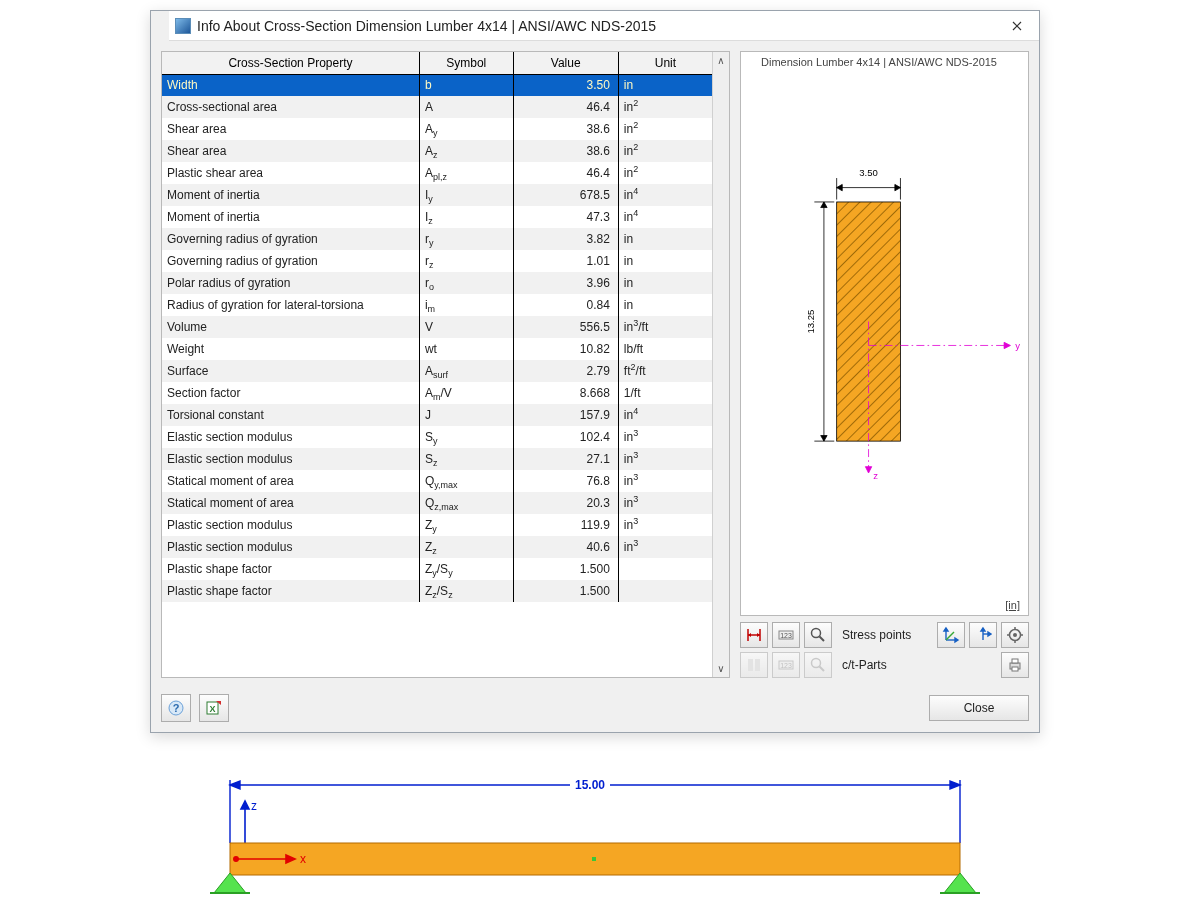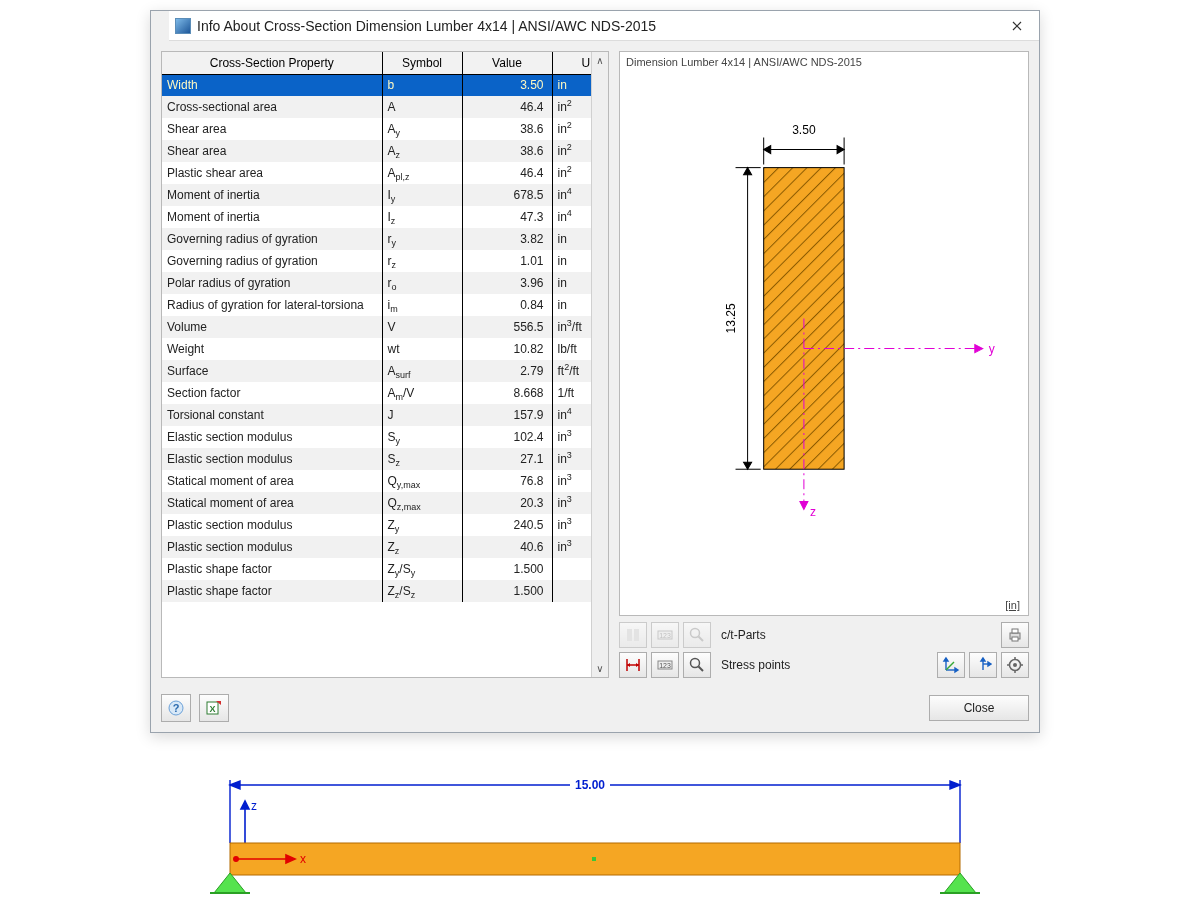--- a/index.html
+++ b/index.html
@@ -49,21 +49,21 @@
   }
 
   .dialog-body {
     display:flex;
     gap:10px;
     padding:10px;
   }
 
   
   .table-wrap {
-    width: 448px;
+    width: 569px;
     border:1px solid #b9b9b9;
     background:#fff;
     position:relative;
     display:flex;
   }
   .scrollpane { flex:1; overflow:hidden; }
   table.props {
     border-collapse: collapse;
     width: 100%;
     table-layout: fixed;
@@ -112,21 +112,21 @@
     display:flex;
     flex-direction:column;
   }
   .preview-frame {
     height: 565px;
     border:1px solid #b9b9b9;
     background:#fff;
     position:relative;
   }
   .preview-title {
-    position:absolute; top:4px; left:6px;
+    position:absolute; top:4px; left:20px;
     font-size:11px; color:#444;
   }
   .prev-svg { width:100%; height:100%; }
   .prev-units { position:absolute; right:8px; bottom:4px; font-size:11px; color:#444;text-decoration:underline;}
 
   .tool-rows { margin-top:6px; display:flex; flex-direction:column; gap:4px; }
   .tool-row { display:flex; align-items:center; gap:4px; }
   .tool-row .label { margin-left:6px; font-size:12px; color:#222; }
   .tool-row .spacer { flex:1; }
   .tbtn {
@@ -323,21 +323,21 @@
               </tr>
               <tr>
                 <td>Statical moment of area</td>
                 <td>Q<sub>z,max</sub></td>
                 <td>20.3</td>
                 <td>in<sup>3</sup></td>
               </tr>
               <tr>
                 <td>Plastic section modulus</td>
                 <td>Z<sub>y</sub></td>
-                <td>240.5</td>
+                <td>119.9</td>
                 <td>in<sup>3</sup></td>
               </tr>
               <tr>
                 <td>Plastic section modulus</td>
                 <td>Z<sub>z</sub></td>
                 <td>40.6</td>
                 <td>in<sup>3</sup></td>
               </tr>
               <tr>
                 <td>Plastic shape factor</td>
@@ -406,50 +406,20 @@
             <line x1="160" y1="265" x2="160" y2="450" stroke-dasharray="10 4 2 4"></line>
             <polygon points="160,455 156,447 164,447"></polygon>
           </g>
           <text x="166" y="462" font-size="12" fill="#e100d5">z</text>
         </svg>
       </div>
 
       <div class="tool-rows">
 
         <div class="tool-row">
-          <div class="tbtn dis">
-            <svg viewBox="0 0 18 18">
-                <rect x="3" y="3" width="5" height="12" fill="#d9d9d9"></rect>
-                <rect x="10" y="3" width="5" height="12" fill="#d9d9d9"></rect>
-              </svg>
-          </div>
-          <div class="tbtn dis">
-            <svg viewBox="0 0 18 18">
-                <rect x="2" y="5" width="14" height="8" fill="#eee" stroke="#aaa"></rect>
-                <text x="9" y="12" text-anchor="middle" font-size="7" fill="#999">123</text>
-              </svg>
-          </div>
-          <div class="tbtn dis">
-            <svg viewBox="0 0 18 18">
-                <circle cx="7" cy="7" r="4.5" fill="none" stroke="#aaa" stroke-width="1.5"></circle>
-                <line x1="10.5" y1="10.5" x2="15" y2="15" stroke="#aaa" stroke-width="2"></line>
-              </svg>
-          </div>
-          <span class="label">c/t-Parts</span>
-          <span class="spacer"></span>
-          <div class="tbtn">
-            <svg viewBox="0 0 18 18">
-                <rect x="4" y="7" width="10" height="6" fill="#ddd" stroke="#777"></rect>
-                <rect x="6" y="3" width="6" height="4" fill="#fff" stroke="#777"></rect>
-                <rect x="6" y="11" width="6" height="4" fill="#fff" stroke="#777"></rect>
-              </svg>
-          </div>
-        </div>
-
-        <div class="tool-row">
           <div class="tbtn">
             <svg viewBox="0 0 18 18">
                 <g stroke="#c00000" stroke-width="1.5" fill="none">
                   <line x1="3" y1="3" x2="3" y2="15"></line>
                   <line x1="15" y1="3" x2="15" y2="15"></line>
                   <line x1="3" y1="9" x2="15" y2="9"></line>
                 </g>
                 <polygon points="3,9 6,7 6,11" fill="#c00000"></polygon>
                 <polygon points="15,9 12,7 12,11" fill="#c00000"></polygon>
               </svg>
@@ -492,20 +462,50 @@
           <div class="tbtn">
             <svg viewBox="0 0 18 18">
                 <circle cx="9" cy="9" r="5.5" fill="none" stroke="#666" stroke-width="1.5"></circle>
                 <circle cx="9" cy="9" r="2" fill="#666"></circle>
                 <g stroke="#666" stroke-width="1.5">
                   <line x1="9" y1="1" x2="9" y2="3"></line>
                   <line x1="9" y1="15" x2="9" y2="17"></line>
                   <line x1="1" y1="9" x2="3" y2="9"></line>
                   <line x1="15" y1="9" x2="17" y2="9"></line>
                 </g>
+              </svg>
+          </div>
+        </div>
+
+        <div class="tool-row">
+          <div class="tbtn dis">
+            <svg viewBox="0 0 18 18">
+                <rect x="3" y="3" width="5" height="12" fill="#d9d9d9"></rect>
+                <rect x="10" y="3" width="5" height="12" fill="#d9d9d9"></rect>
+              </svg>
+          </div>
+          <div class="tbtn dis">
+            <svg viewBox="0 0 18 18">
+                <rect x="2" y="5" width="14" height="8" fill="#eee" stroke="#aaa"></rect>
+                <text x="9" y="12" text-anchor="middle" font-size="7" fill="#999">123</text>
+              </svg>
+          </div>
+          <div class="tbtn dis">
+            <svg viewBox="0 0 18 18">
+                <circle cx="7" cy="7" r="4.5" fill="none" stroke="#aaa" stroke-width="1.5"></circle>
+                <line x1="10.5" y1="10.5" x2="15" y2="15" stroke="#aaa" stroke-width="2"></line>
+              </svg>
+          </div>
+          <span class="label">c/t-Parts</span>
+          <span class="spacer"></span>
+          <div class="tbtn">
+            <svg viewBox="0 0 18 18">
+                <rect x="4" y="7" width="10" height="6" fill="#ddd" stroke="#777"></rect>
+                <rect x="6" y="3" width="6" height="4" fill="#fff" stroke="#777"></rect>
+                <rect x="6" y="11" width="6" height="4" fill="#fff" stroke="#777"></rect>
               </svg>
           </div>
         </div>
 
       </div>
     </div>
   </div>
 
   <div class="dialog-footer">
     <div class="footer-btn-icon">

